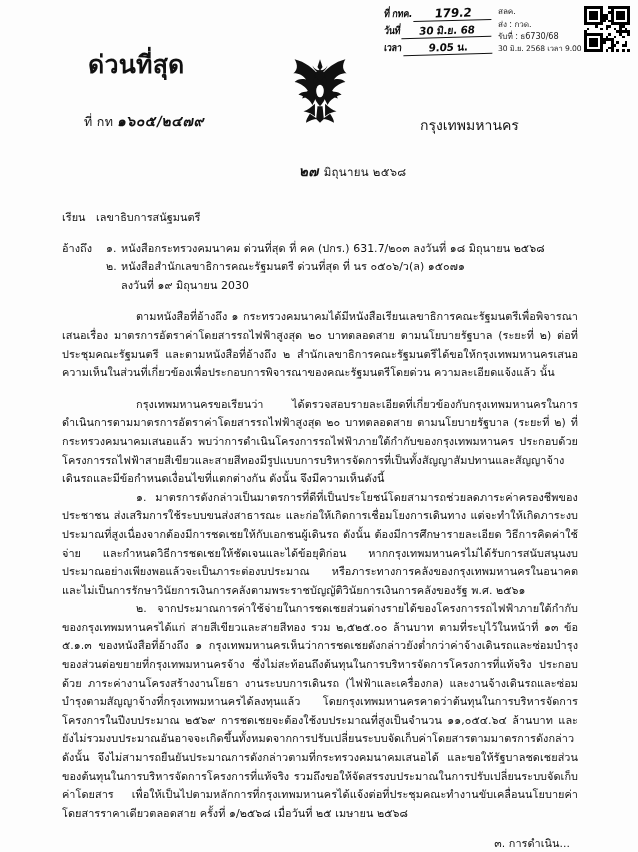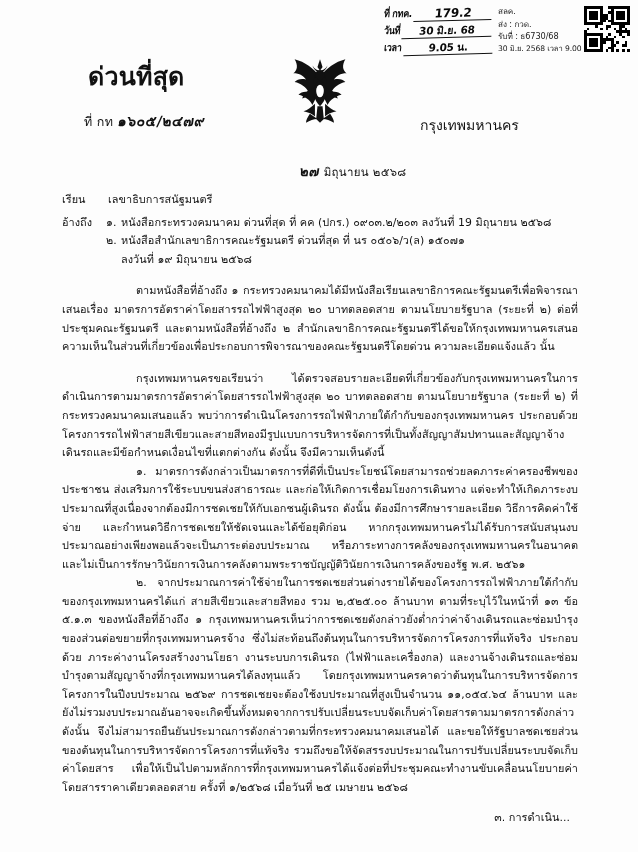--- a/index.html
+++ b/index.html
@@ -75,21 +75,21 @@
     display: grid;
     grid-template-columns: repeat(17, 1fr);
     grid-template-rows: repeat(17, 1fr);
     background: #fff;
   }
   .qr i { background: #000; display: block; }
 
   
   .urgent {
     position: absolute;
-    top: 62px; left: 88px;
+    top: 50px; left: 88px;
     font-size: 25px;
     font-weight: 700;
     letter-spacing: 0.2px;
     line-height: 30px;
   }
   .docno {
     position: absolute;
     top: 110px; left: 84px;
     font-size: 12.5px;
     letter-spacing: 0.3px;
@@ -143,21 +143,21 @@
   .fieldline {
     display: flex;
     margin-bottom: 0px;
     white-space: nowrap;
   }
   .fieldline .fl-label { width: 34px; flex: 0 0 34px; }
   .fieldline .fl-text { flex: 1; }
 
   .refblock {
     display: flex;
-    margin-top: 4px;
+    margin-top: 12px;
   }
   .refblock .ref-label { width: 44px; flex: 0 0 44px; }
   .refblock .ref-items { flex: 1; }
   .ref-item { display: flex; }
   .ref-item .ref-num { width: 15px; flex: 0 0 15px; }
   .ref-item .ref-txt { flex: 1; }
   .ref-sub { padding-left: 15px; }
 
   p.para {
     margin-top: 13px;
@@ -533,37 +533,37 @@
     <div>กรุงเทพมหานคร</div>
   </div>
 
   <div class="datestamp">
     <span class="dnum">๒๗</span><span>มิถุนายน ๒๕๖๘</span>
   </div>
 
   <div class="body">
 
 
-    <div class="fieldline" style="margin-top:8px;gap:12px;">
+    <div class="fieldline" style="margin-top:26px;">
       <span class="fl-label">เรียน</span>
       <span class="fl-text">เลขาธิบการสนัฐมนตรี</span>
     </div>
 
     <div class="refblock">
       <span class="ref-label">อ้างถึง</span>
       <div class="ref-items">
         <div class="ref-item">
           <span class="ref-num">๑.</span>
-          <span class="ref-txt">หนังสือกระทรวงคมนาคม ด่วนที่สุด ที่ คค (ปกร.) ๐๙๐๓.๒/๒๐๓ ลงวันที่ 19 มิถุนายน ๒๕๖๘</span>
+          <span class="ref-txt">หนังสือกระทรวงคมนาคม ด่วนที่สุด ที่ คค (ปกร.) 631.7/๒๐๓ ลงวันที่ ๑๘ มิถุนายน ๒๕๖๘</span>
         </div>
         <div class="ref-item">
           <span class="ref-num">๒.</span>
           <span class="ref-txt">หนังสือสำนักเลขาธิการคณะรัฐมนตรี ด่วนที่สุด ที่ นร ๐๕๐๖/ว(ล) ๑๕๐๗๑</span>
         </div>
-        <div class="ref-sub">ลงวันที่ ๑๙ มิถุนายน ๒๕๖๘</div>
+        <div class="ref-sub">ลงวันที่ ๑๙ มิถุนายน 2030</div>
       </div>
     </div>
 
     <p class="para">ตามหนังสือที่อ้างถึง ๑ กระทรวงคมนาคมได้มีหนังสือเรียนเลขาธิการคณะรัฐมนตรีเพื่อพิจารณาเสนอเรื่อง มาตรการอัตราค่าโดยสารรถไฟฟ้าสูงสุด ๒๐ บาทตลอดสาย ตามนโยบายรัฐบาล (ระยะที่ ๒) ต่อที่ประชุมคณะรัฐมนตรี และตามหนังสือที่อ้างถึง ๒ สำนักเลขาธิการคณะรัฐมนตรีได้ขอให้กรุงเทพมหานครเสนอความเห็นในส่วนที่เกี่ยวข้องเพื่อประกอบการพิจารณาของคณะรัฐมนตรีโดยด่วน ความละเอียดแจ้งแล้ว นั้น</p>
     <p class="para">กรุงเทพมหานครขอเรียนว่า ได้ตรวจสอบรายละเอียดที่เกี่ยวข้องกับกรุงเทพมหานครในการดำเนินการตามมาตรการอัตราค่าโดยสารรถไฟฟ้าสูงสุด ๒๐ บาทตลอดสาย ตามนโยบายรัฐบาล (ระยะที่ ๒) ที่กระทรวงคมนาคมเสนอแล้ว พบว่าการดำเนินโครงการรถไฟฟ้าภายใต้กำกับของกรุงเทพมหานคร ประกอบด้วย โครงการรถไฟฟ้าสายสีเขียวและสายสีทองมีรูปแบบการบริหารจัดการที่เป็นทั้งสัญญาสัมปทานและสัญญาจ้างเดินรถและมีข้อกำหนดเงื่อนไขที่แตกต่างกัน ดังนั้น จึงมีความเห็นดังนี้</p>
     <p class="item">๑. มาตรการดังกล่าวเป็นมาตรการที่ดีที่เป็นประโยชน์โดยสามารถช่วยลดภาระค่าครองชีพของประชาชน ส่งเสริมการใช้ระบบขนส่งสาธารณะ และก่อให้เกิดการเชื่อมโยงการเดินทาง แต่จะทำให้เกิดภาระงบประมาณที่สูงเนื่องจากต้องมีการชดเชยให้กับเอกชนผู้เดินรถ ดังนั้น ต้องมีการศึกษารายละเอียด วิธีการคิดค่าใช้จ่าย และกำหนดวิธีการชดเชยให้ชัดเจนและได้ข้อยุติก่อน หากกรุงเทพมหานครไม่ได้รับการสนับสนุนงบประมาณอย่างเพียงพอแล้วจะเป็นภาระต่องบประมาณ หรือภาระทางการคลังของกรุงเทพมหานครในอนาคต และไม่เป็นการรักษาวินัยการเงินการคลังตามพระราชบัญญัติวินัยการเงินการคลังของรัฐ พ.ศ. ๒๕๖๑</p>
     <p class="item">๒. จากประมาณการค่าใช้จ่ายในการชดเชยส่วนต่างรายได้ของโครงการรถไฟฟ้าภายใต้กำกับของกรุงเทพมหานครได้แก่ สายสีเขียวและสายสีทอง รวม ๒,๕๒๕.๐๐ ล้านบาท ตามที่ระบุไว้ในหน้าที่ ๑๓ ข้อ ๕.๑.๓ ของหนังสือที่อ้างถึง ๑ กรุงเทพมหานครเห็นว่าการชดเชยดังกล่าวยังต่ำกว่าค่าจ้างเดินรถและซ่อมบำรุงของส่วนต่อขยายที่กรุงเทพมหานครจ้าง ซึ่งไม่สะท้อนถึงต้นทุนในการบริหารจัดการโครงการที่แท้จริง ประกอบด้วย ภาระค่างานโครงสร้างงานโยธา งานระบบการเดินรถ (ไฟฟ้าและเครื่องกล) และงานจ้างเดินรถและซ่อมบำรุงตามสัญญาจ้างที่กรุงเทพมหานครได้ลงทุนแล้ว โดยกรุงเทพมหานครคาดว่าต้นทุนในการบริหารจัดการโครงการในปีงบประมาณ ๒๕๖๙ การชดเชยจะต้องใช้งบประมาณที่สูงเป็นจำนวน ๑๑,๐๕๔.๖๔ ล้านบาท และยังไม่รวมงบประมาณอันอาจจะเกิดขึ้นทั้งหมดจากการปรับเปลี่ยนระบบจัดเก็บค่าโดยสารตามมาตรการดังกล่าว ดังนั้น จึงไม่สามารถยืนยันประมาณการดังกล่าวตามที่กระทรวงคมนาคมเสนอได้ และขอให้รัฐบาลชดเชยส่วนของต้นทุนในการบริหารจัดการโครงการที่แท้จริง รวมถึงขอให้จัดสรรงบประมาณในการปรับเปลี่ยนระบบจัดเก็บค่าโดยสาร เพื่อให้เป็นไปตามหลักการที่กรุงเทพมหานครได้แจ้งต่อที่ประชุมคณะทำงานขับเคลื่อนนโยบายค่าโดยสารราคาเดียวตลอดสาย ครั้งที่ ๑/๒๕๖๘ เมื่อวันที่ ๒๕ เมษายน ๒๕๖๘</p>
 
     <div class="tail">๓. การดำเนิน...</div>
   </div>

